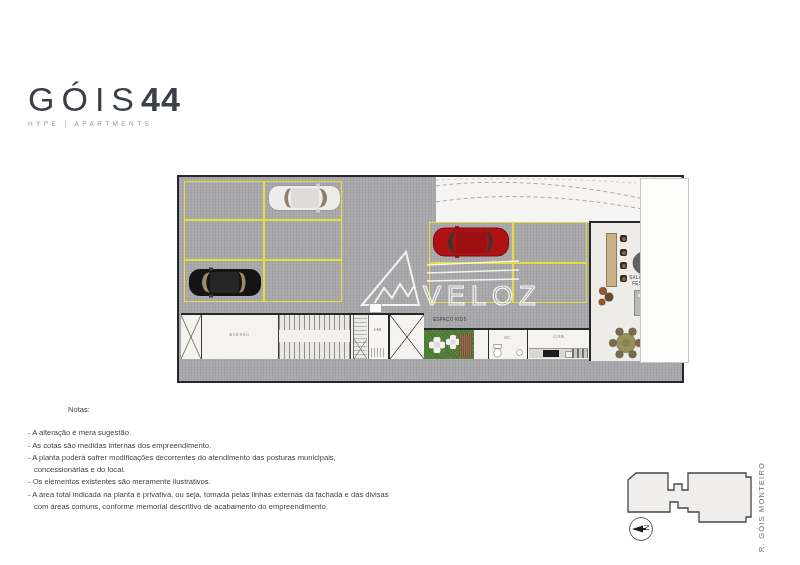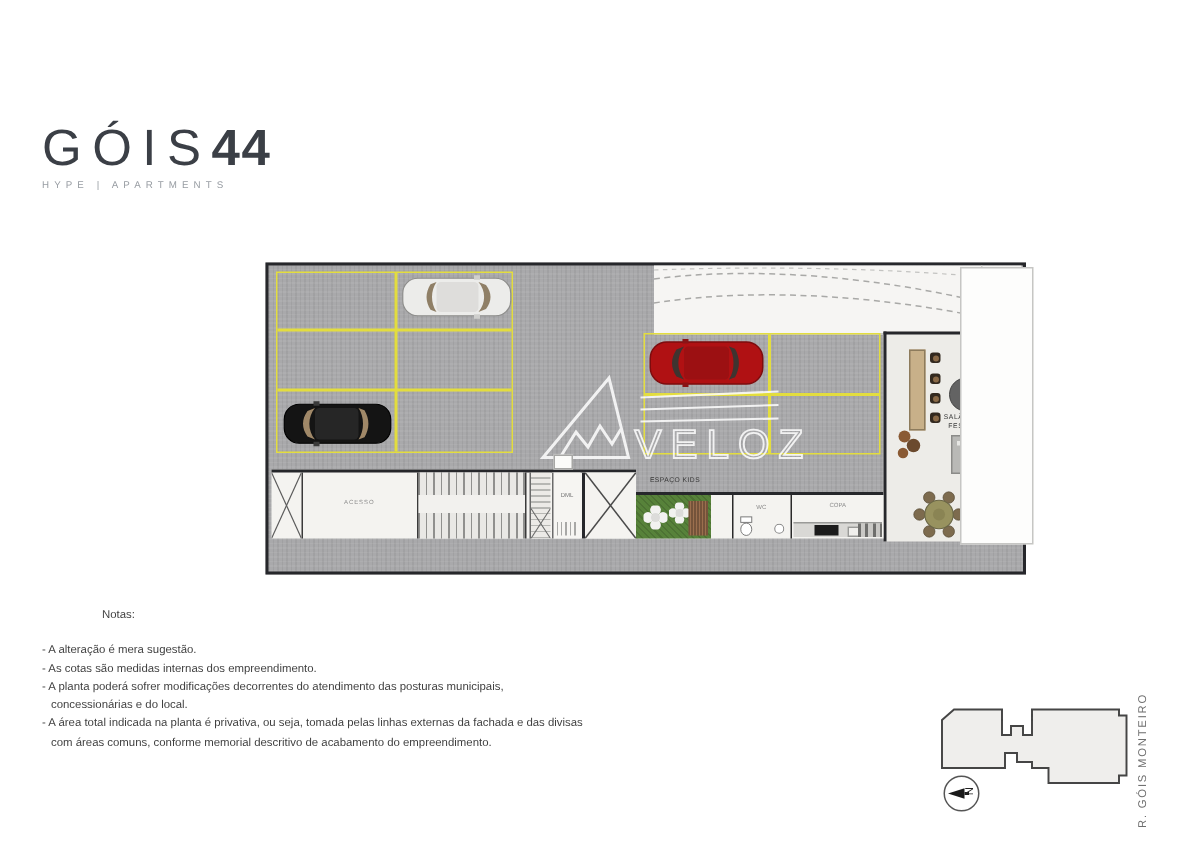--- a/index.html
+++ b/index.html
@@ -285,20 +285,21 @@
     </div>
   </div>
 
   <div class="abs ext"></div>
 
   <div class="abs notes">
     <div class="title">Notas:</div>
     <div class="item">- A alteração é mera sugestão.</div>
     <div class="item">- As cotas são medidas internas dos empreendimento.</div>
     <div class="item">- A planta poderá sofrer modificações decorrentes do atendimento das posturas municipais, concessionárias e do local.</div>
+    <div class="item">- Os elementos existentes são meramente ilustrativos.</div>
     <div class="item">- A área total indicada na planta é privativa, ou seja, tomada pelas linhas externas da fachada e das divisas com áreas comuns, conforme memorial descritivo de acabamento do empreendimento.</div>
   </div>
 
   <svg class="abs" style="left:622px;top:460px" width="140" height="72" viewBox="0 0 140 72">
     <path d="M6,20 L14,13 L46,13 L46,30 L52,30 L52,24 L60,24 L60,30 L66,30 L66,13 L124,13 L124,17 L129,17 L129,57 L124,57 L124,62 L77,62 L77,52 L66,52 L66,48 L56,48 L56,42 L48,42 L48,52 L6,52 Z" fill="#efeeec" stroke="#454545" stroke-width="1.3" stroke-linejoin="miter"></path>
   </svg>
   <div class="abs sitekey-street">R. GÓIS MONTEIRO</div>
   <div class="abs north">
     <svg width="22" height="22" viewBox="0 0 22 22">
       <polygon points="2,11 13,7.5 13,14.5" fill="#1a1a1a"></polygon>

